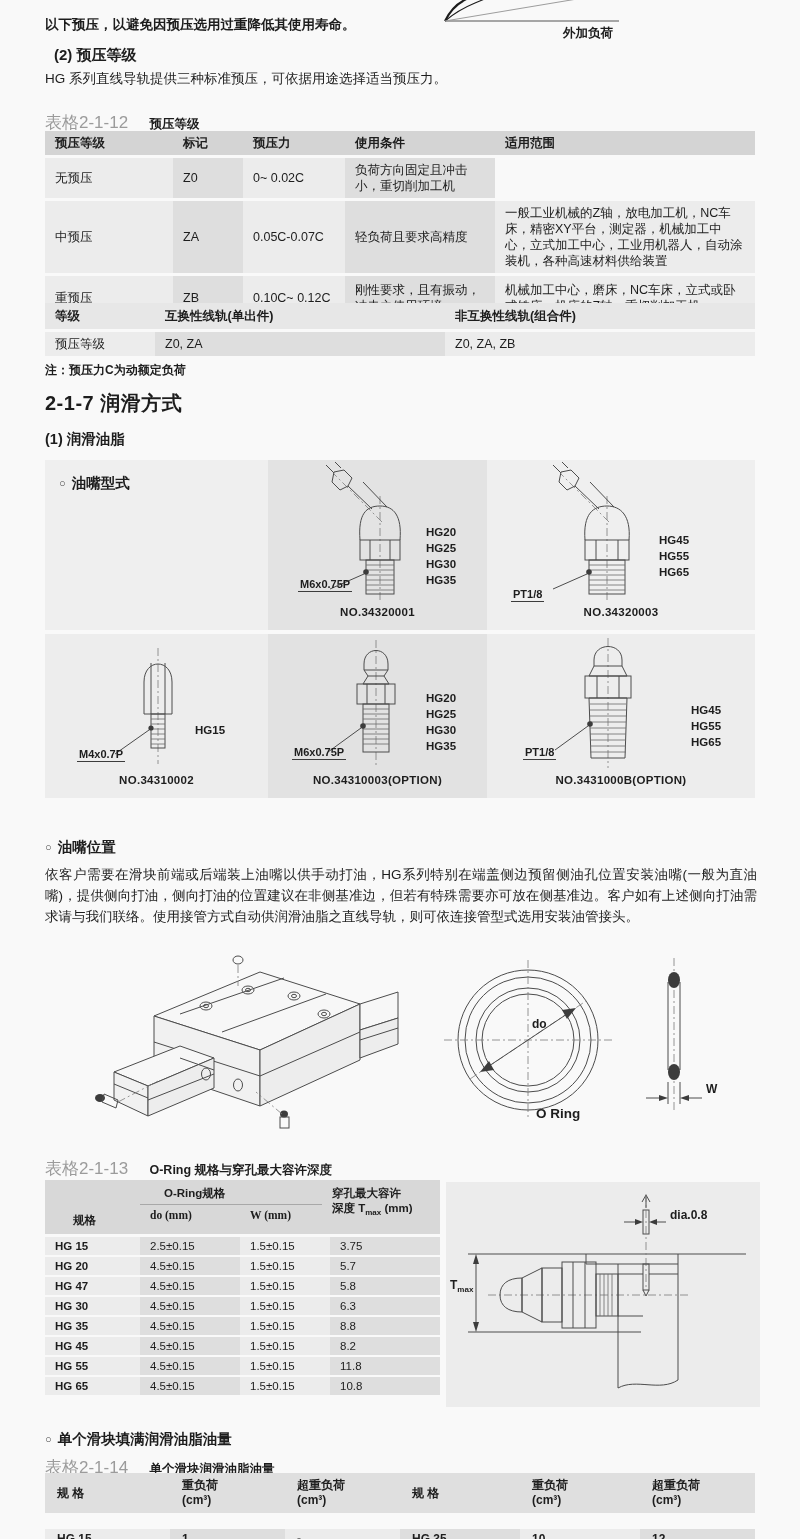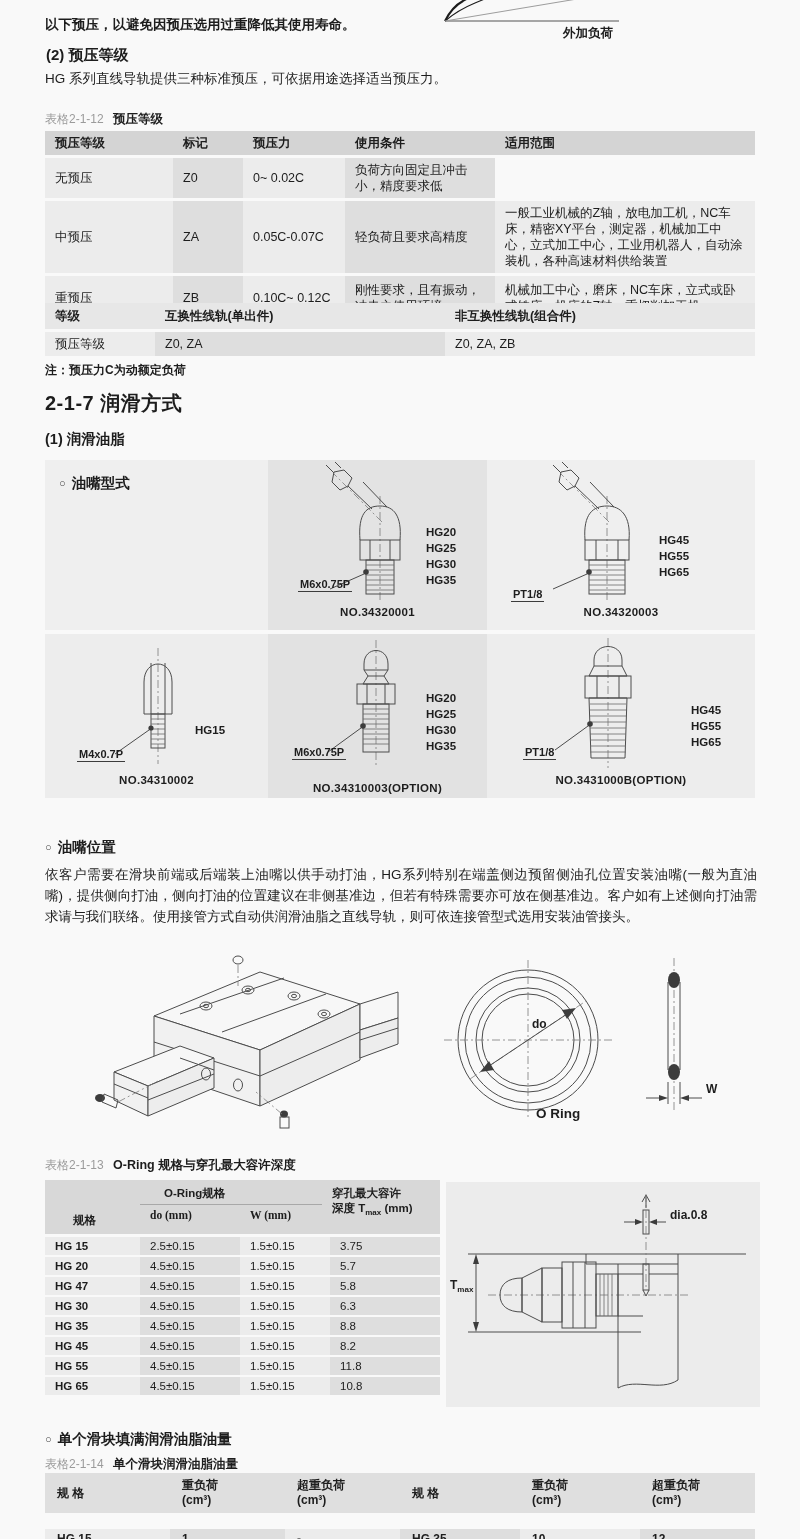--- a/index.html
+++ b/index.html
@@ -7,21 +7,21 @@
        font-family:"Liberation Sans","DejaVu Sans",sans-serif;color:#1d1d1d;}
   .abs{position:absolute;}
   .bold{font-weight:bold;}
   
   .h-small{font-size:15px;font-weight:bold;}
   .h-big{font-size:20px;font-weight:bold;letter-spacing:.5px;}
   .h-circ{font-size:14.5px;font-weight:bold;}
   .h-circ .mk{font-size:11px;position:relative;top:-1px;margin-right:6px;color:#444;}
   .body-txt{font-size:13.5px;line-height:21px;}
   .cap{font-size:12px;}
-  .cap .cid{color:#9b9b9b;margin-right:6px;font-size:12px;}
+  .cap .cid{color:#9b9b9b;margin-right:18px;font-size:17px;}
   .cap .ct{font-weight:bold;font-size:12.5px;}
   
   .trow{display:flex;margin-bottom:3px;}
   .tcell{box-sizing:border-box;padding:4px 10px;font-size:12.5px;line-height:16px;
          display:flex;flex-direction:column;justify-content:center;flex-shrink:0;}
   .hd{background:#d4d4d4;font-weight:bold;}
   .sL{background:#ececec;}
   .sD{background:#dedede;}
   .sH{background:#e7e7e7;}
   
@@ -79,41 +79,41 @@
 <div class="abs" style="left:437px;top:0;">
   <svg width="310" height="44" viewBox="0 0 310 44">
     <line x1="8" y1="21" x2="182" y2="21" stroke="#8a8a8a" stroke-width="1.5"></line>
     <path d="M8,21 Q15,7 26,1 L38,-6" fill="none" stroke="#1c1c1c" stroke-width="2"></path>
     <path d="M8,21 Q21,10 38,3 L50,-2" fill="none" stroke="#1c1c1c" stroke-width="1.1"></path>
     <line x1="8" y1="21" x2="152" y2="-3" stroke="#9c9c9c" stroke-width="1"></line>
   </svg>
 </div>
 <div class="abs xlabel" style="left:563px;top:25px;">外加负荷</div>
 
-<div class="abs h-small" style="left:46px;top:46px;">(2) 预压等级</div>
+<div class="abs h-small" style="left:54px;top:46px;">(2) 预压等级</div>
 <div class="abs body-txt" style="left:45px;top:68px;width:700px;">HG 系列直线导轨提供三种标准预压，可依据用途选择适当预压力。</div>
 
 <div class="abs cap" style="left:45px;top:111px;">
   <span class="cid">表格2-1-12</span>
   <span class="ct">预压等级</span>
 </div>
 
 <div class="abs" style="left:45px;top:131px;width:710px;">
   <div class="trow">
     <div class="tcell hd w0">预压等级</div>
     <div class="tcell hd w1">标记</div>
     <div class="tcell hd w2">预压力</div>
     <div class="tcell hd w3">使用条件</div>
     <div class="tcell hd w4">适用范围</div>
   </div>
   <div class="trow" style="min-height:40px;">
     <div class="tcell sL w0">无预压</div>
     <div class="tcell sD w1">Z0</div>
     <div class="tcell sL w2">0~ 0.02C</div>
-    <div class="tcell sD w3">负荷方向固定且冲击小，精度要求低</div>
+    <div class="tcell sD w3">负荷方向固定且冲击小，重切削加工机</div>
   </div>
   <div class="trow" style="min-height:58px;">
     <div class="tcell sL w0">中预压</div>
     <div class="tcell sD w1">ZA</div>
     <div class="tcell sL w2">0.05C-0.07C</div>
     <div class="tcell sD w3">轻负荷且要求高精度</div>
     <div class="tcell sL w4">一般工业机械的Z轴，放电加工机，NC车床，精密XY平台，测定器，机械加工中心，立式加工中心，工业用机器人，自动涂装机，各种高速材料供给装置</div>
   </div>
   <div class="trow" style="min-height:44px;">
     <div class="tcell sL w0">重预压</div>
@@ -223,21 +223,21 @@
         <circle class="fill" cx="63" cy="90" r="2.8"></circle>
         <path class="ln" d="M61,92 L28,116"></path>
       </svg>
       <div class="thread-label" style="left:24px;top:112px;">M6x0.75P</div>
       <div class="models" style="left:158px;top:56px;">
         <div>HG20</div>
         <div>HG25</div>
         <div>HG30</div>
         <div>HG35</div>
       </div>
-      <div class="part-no" style="bottom:4px;margin-top:34px;">NO.34310003(OPTION)</div>
+      <div class="part-no" style="bottom:12px;margin-top:34px;">NO.34310003(OPTION)</div>
     </div>
     <div class="ncell nc2 bgC" style="height:164px;">
       <svg class="abs" style="left:46px;top:2px;" width="150" height="134" viewBox="0 0 150 134">
         <path class="cl" d="M75,2 V132"></path>
         <path class="ln" d="M61,24 C61,6 89,6 89,24 L89,30 L61,30 Z"></path>
         <path class="ln" d="M61,30 L56,40 L94,40 L89,30"></path>
         <rect x="52" y="40" width="46" height="22"></rect>
         <path class="ln" d="M64,40 V62 M86,40 V62"></path>
         <path class="ln" d="M56,62 L94,62 L92,122 L58,122 Z"></path>
         <path class="thr" d="M57,68 H93 M57,74 H93 M57,80 H93 M57,86 H93 M57,92 H93 M57,98 H93 M57,104 H93 M57,110 H93 M57,116 H93"></path>

